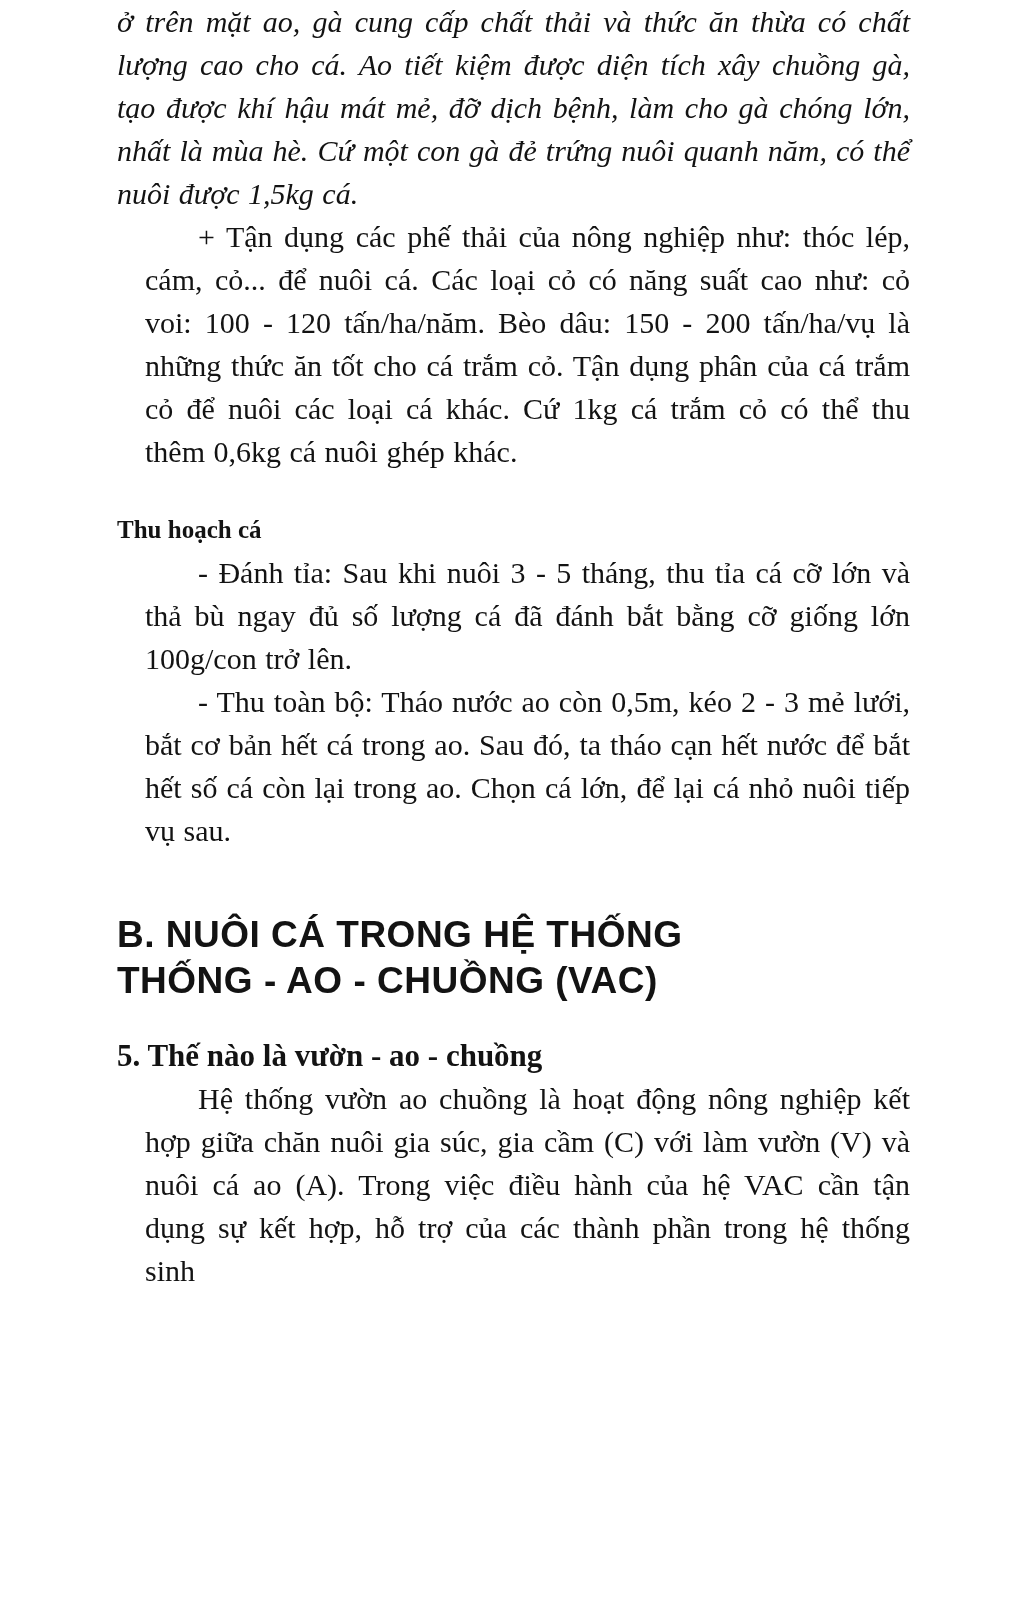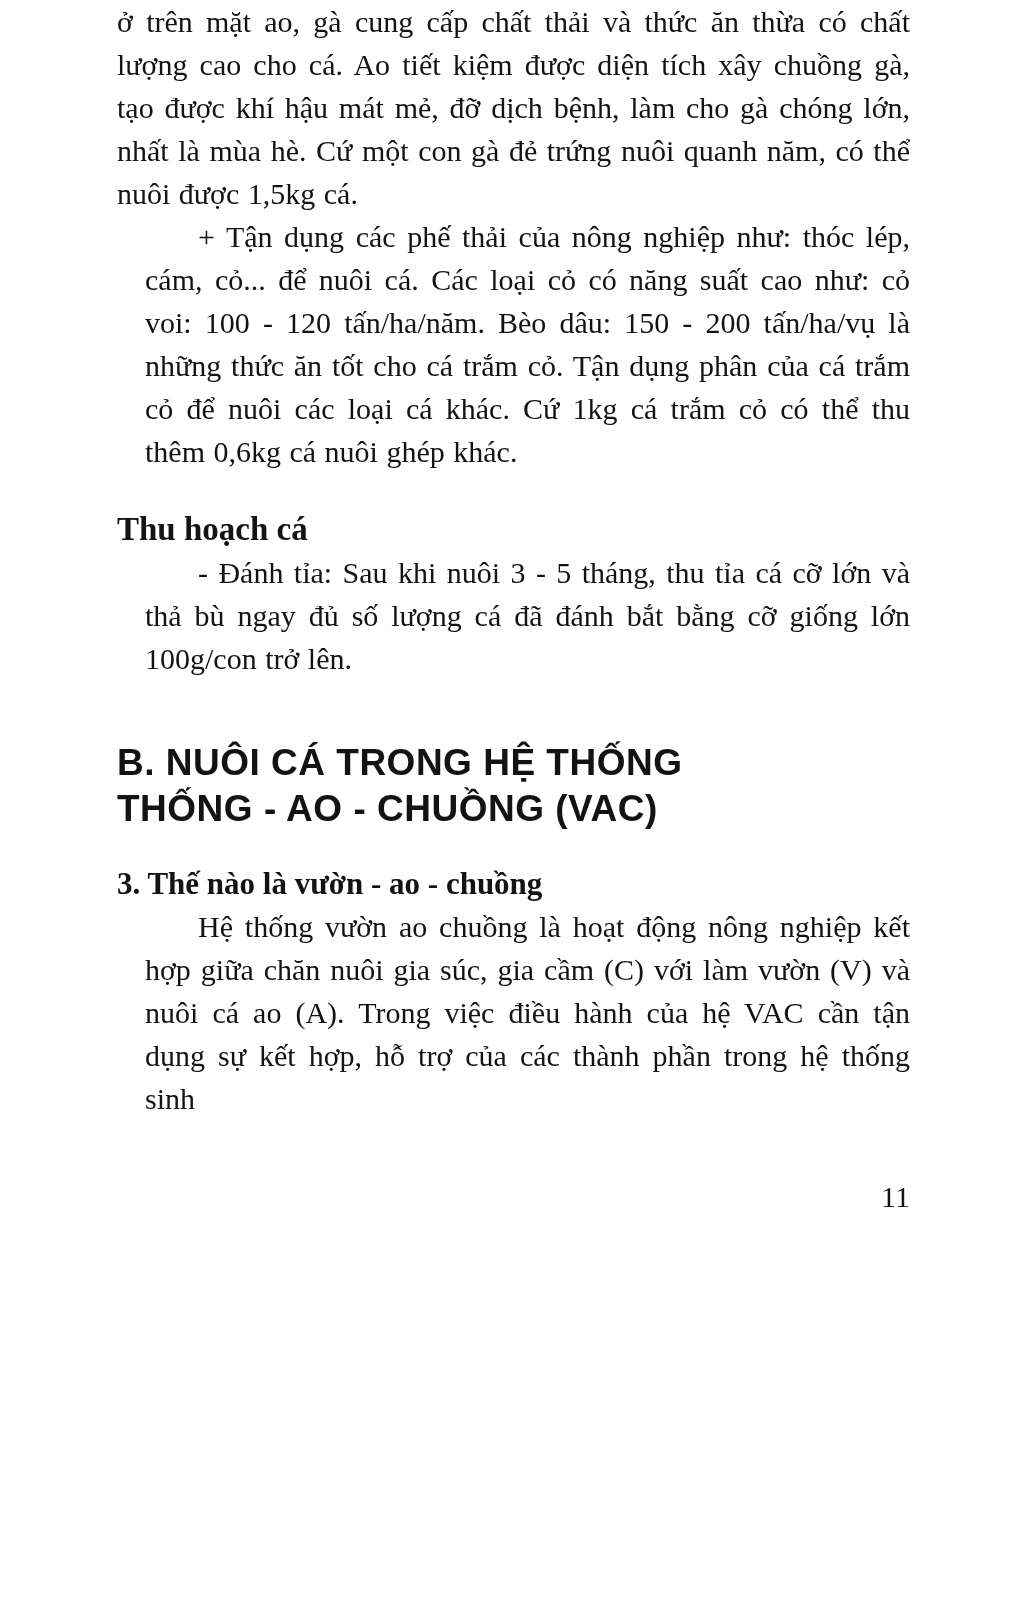--- a/index.html
+++ b/index.html
@@ -26,25 +26,25 @@
     margin: 0;
     font-size: 30px;
     line-height: 43px;
     text-align: justify;
     word-spacing: 1px;
   }
   p.indent {
     text-indent: 53px;
     margin-left: 28px;
   }
-  .para-intro       { margin-top: 120px; }
+  .para-intro       { margin-top: 120px; font-style: italic; }
   .para-agri-waste  { margin-top: 10px; }
   h3.run-heading {
     margin: 35px 0 0 0;
-    font-size: 33px;
+    font-size: 25px;
     line-height: 43px;
     font-weight: bold;
   }
   .para-thinning     { margin-top: 7px; }
   .para-full-harvest { margin-top: 11px; }
   h2.section-heading {
     margin: 60px 0 0 0;
     font-family: "Liberation Sans", sans-serif;
     font-size: 37px;
     line-height: 46px;
@@ -72,26 +72,26 @@
   <div class="content">
 
     <p class="body para-intro">ở trên mặt ao, gà cung cấp chất thải và thức ăn thừa có chất lượng cao cho cá. Ao tiết kiệm được diện tích xây chuồng gà, tạo được khí hậu mát mẻ, đỡ dịch bệnh, làm cho gà chóng lớn, nhất là mùa hè. Cứ một con gà đẻ trứng nuôi quanh năm, có thể nuôi được 1,5kg cá.</p>
 
     <p class="body indent para-agri-waste">+ Tận dụng các phế thải của nông nghiệp như: thóc lép, cám, cỏ... để nuôi cá. Các loại cỏ có năng suất cao như: cỏ voi: 100 - 120 tấn/ha/năm. Bèo dâu: 150 - 200 tấn/ha/vụ là những thức ăn tốt cho cá trắm cỏ. Tận dụng phân của cá trắm cỏ để nuôi các loại cá khác. Cứ 1kg cá trắm cỏ có thể thu thêm 0,6kg cá nuôi ghép khác.</p>
 
     <h3 class="run-heading">Thu hoạch cá</h3>
 
     <p class="body indent para-thinning">- Đánh tỉa: Sau khi nuôi 3 - 5 tháng, thu tỉa cá cỡ lớn và thả bù ngay đủ số lượng cá đã đánh bắt bằng cỡ giống lớn 100g/con trở lên.</p>
 
+    <p class="body indent para-full-harvest">- Thu toàn bộ: Tháo nước ao còn 0,5m, kéo 2 - 3 mẻ lưới, bắt cơ bản hết cá trong ao. Sau đó, ta tháo cạn hết nước để bắt hết số cá còn lại trong ao. Chọn cá lớn, để lại cá nhỏ nuôi tiếp vụ sau.</p>
 
     <h2 class="section-heading">
       <span>B. NUÔI CÁ TRONG HỆ THỐNG</span><br>
       <span>THỐNG - AO - CHUỒNG (VAC)</span>
     </h2>
 
-    <h3 class="sub-heading">3. Thế nào là vườn - ao - chuồng</h3>
+    <h3 class="sub-heading">5. Thế nào là vườn - ao - chuồng</h3>
 
     <p class="body indent para-vac-intro">Hệ thống vườn ao chuồng là hoạt động nông nghiệp kết hợp giữa chăn nuôi gia súc, gia cầm (C) với làm vườn (V) và nuôi cá ao (A). Trong việc điều hành của hệ VAC cần tận dụng sự kết hợp, hỗ trợ của các thành phần trong hệ thống sinh</p>
 
-    <p class="page-number">11</p>
 
   </div>
 </div>
 
 </body></html>

